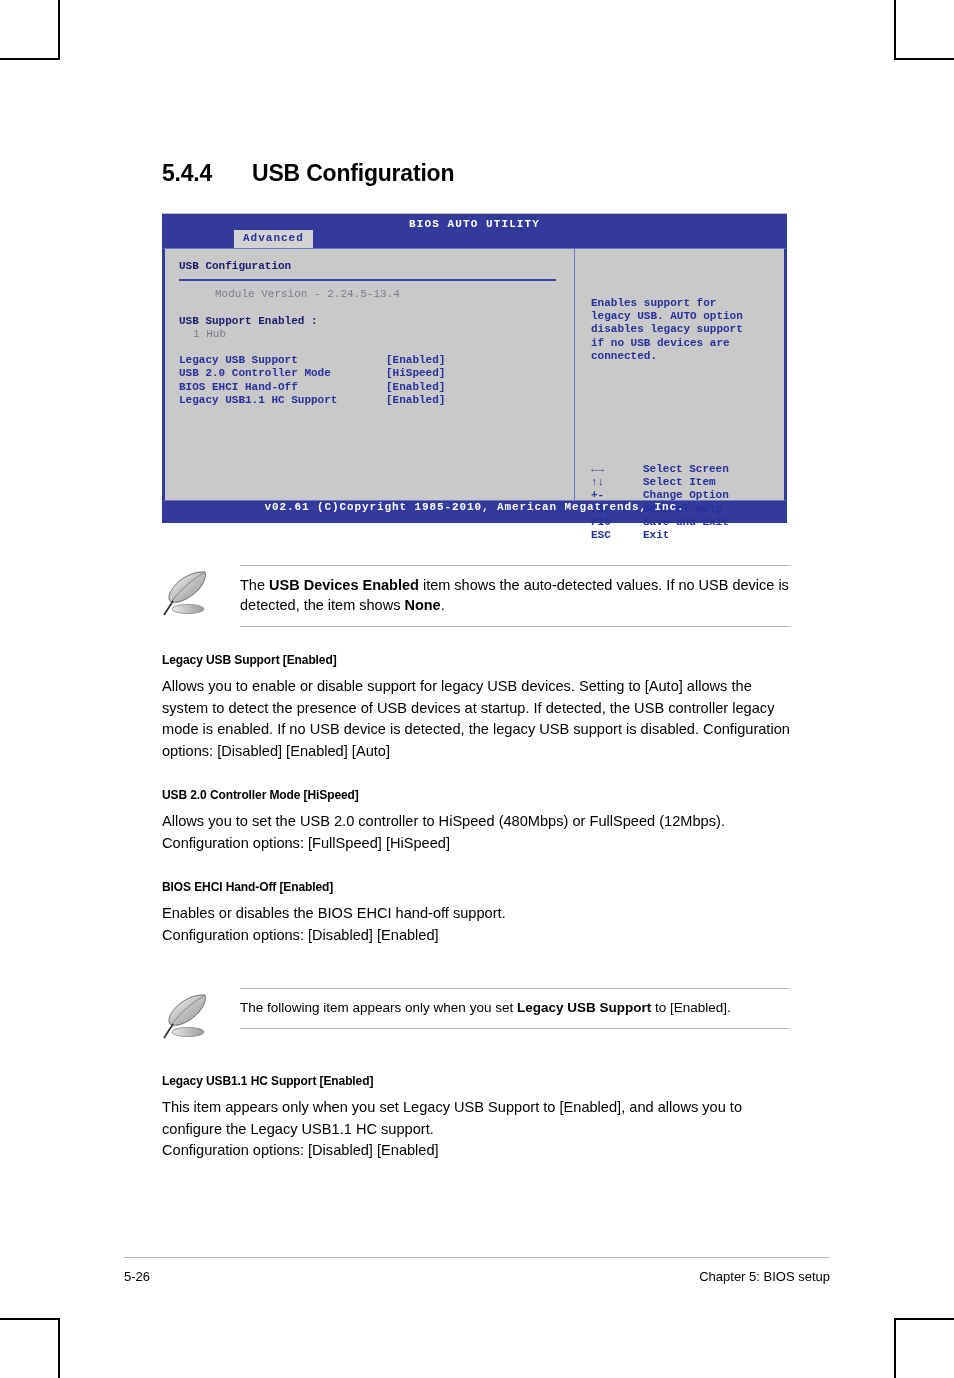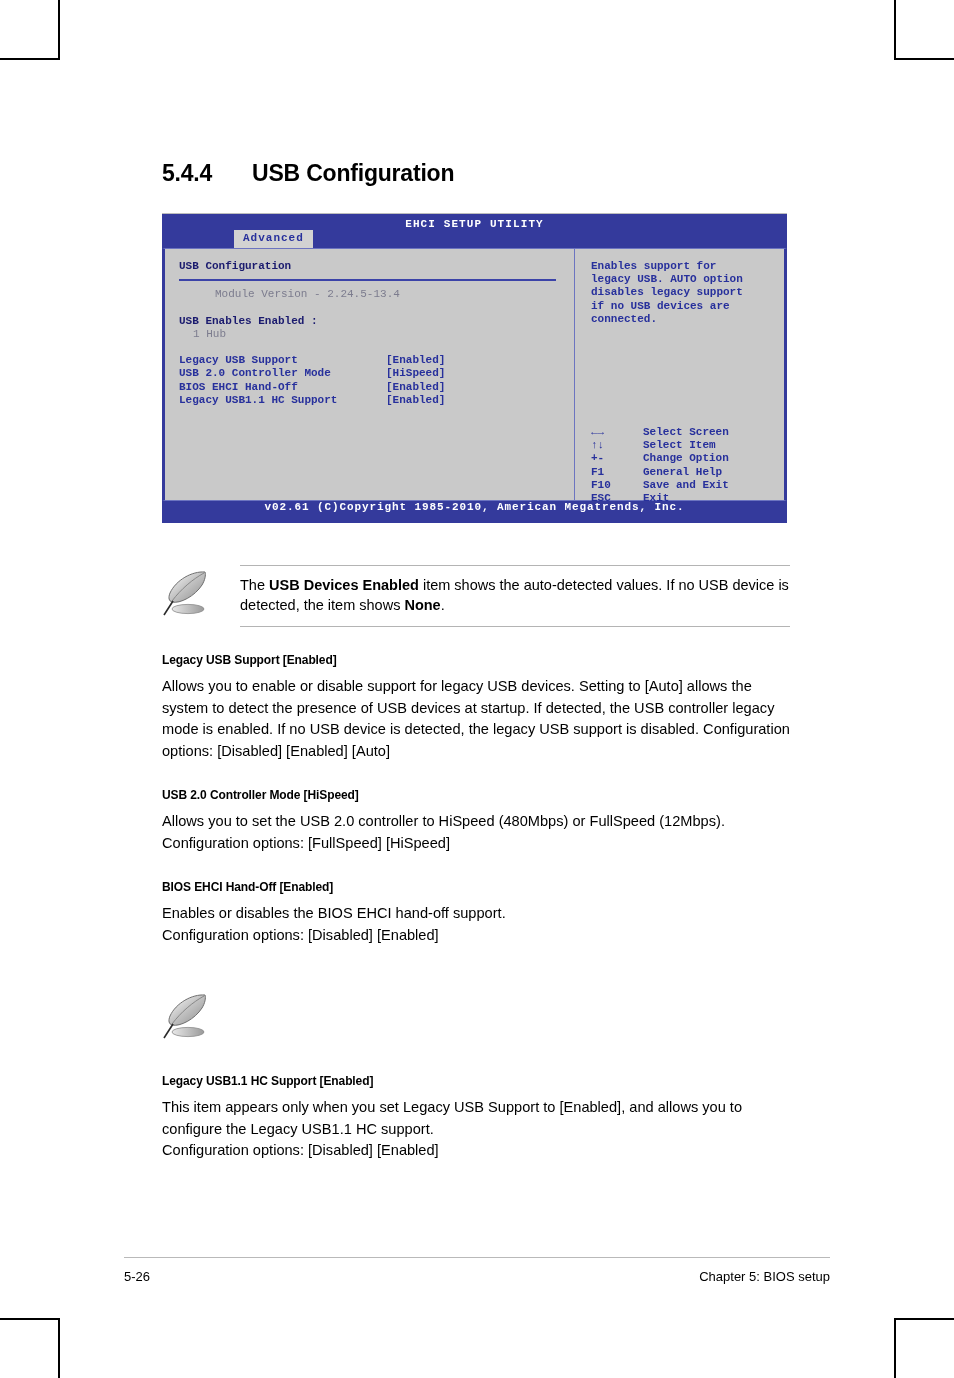--- a/index.html
+++ b/index.html
@@ -114,20 +114,21 @@
   .bios-left {
     width: 410px;
     padding: 11px 0 0 14px;
     box-sizing: border-box;
     border-right: 1px solid #6c74c0;
   }
   .bios-right {
     flex: 1;
     padding: 11px 0 8px 16px;
     box-sizing: border-box;
+    margin-top: 37px;
   }
   .b-strong { font-weight: bold; color: #1a1a6e; }
   .b-dim    { color: #7c7c8e; padding-left: 36px; }
   .b-rule {
     height: 2px;
     background: #3b43a8;
     width: 377px;
     margin: 6px 0 7px 0;
   }
   .b-gap { height: 13.2px; }
@@ -222,32 +223,32 @@
 <div class="page">
 
   <div class="sec-heading">
     <span class="sec-num">5.4.4</span>
     <span class="sec-title">USB Configuration</span>
   </div>
 
   <div class="bios">
 
     <div class="bios-titlebar">
-      <div class="bios-title">EHCI SETUP UTILITY</div>
+      <div class="bios-title">BIOS AUTO UTILITY</div>
       <div class="bios-tab">Advanced</div>
     </div>
 
     <div class="bios-body">
 
       <div class="bios-left">
         <div class="b-strong">USB Configuration</div>
         <div class="b-rule"></div>
         <div class="b-dim">Module Version - 2.24.5-13.4</div>
         <div class="b-gap"></div>
-        <div class="b-strong">USB Enables Enabled :</div>
+        <div class="b-strong">USB Support Enabled :</div>
         <div class="b-dim" style="padding-left:14px">1 Hub</div>
         <div class="b-gap"></div>
 
         <div class="opt-row">
           <span class="opt-name">Legacy USB Support</span>
           <span class="opt-value">[Enabled]</span>
         </div>
         <div class="opt-row">
           <span class="opt-name">USB 2.0 Controller Mode</span>
           <span class="opt-value">[HiSpeed]</span>
@@ -335,20 +336,23 @@
 
   <div class="note">
     <div class="note-icon">
       <svg width="54" height="48" viewBox="0 0 54 48" aria-hidden="true">
         <path d="M43 3 C30 2 14 11 8 24 C6 29 7 32 10 33 C18 35 33 27 40 16 C43 11 44 6 43 3 Z" fill="url(#qg)" stroke="#6e6e6e" stroke-width="1"></path>
         <path d="M42 4 C31 10 19 20 10 32" fill="none" stroke="#777" stroke-width="0.8"></path>
         <path d="M11 32 L2 46" stroke="#2b2b2b" stroke-width="1.6" fill="none"></path>
         <ellipse cx="26" cy="40" rx="16" ry="4.6" fill="url(#qd)" stroke="#8a8a8a" stroke-width="0.8"></ellipse>
       </svg>
     </div>
+    <div class="note-body tight">
+      <span>The following item appears only when you set </span><b>Legacy USB Support</b><span> to [Enabled].</span>
+    </div>
   </div>
 
   <h3 class="item" style="margin-top:30px">Legacy USB1.1 HC Support [Enabled]</h3>
   <p class="body" style="white-space:pre-line">This item appears only when you set Legacy USB Support to [Enabled], and allows you to configure the Legacy USB1.1 HC support.
 Configuration options: [Disabled] [Enabled]</p>
 
 </div>
 
 <div class="pagefoot">
   <div class="rule"></div>

